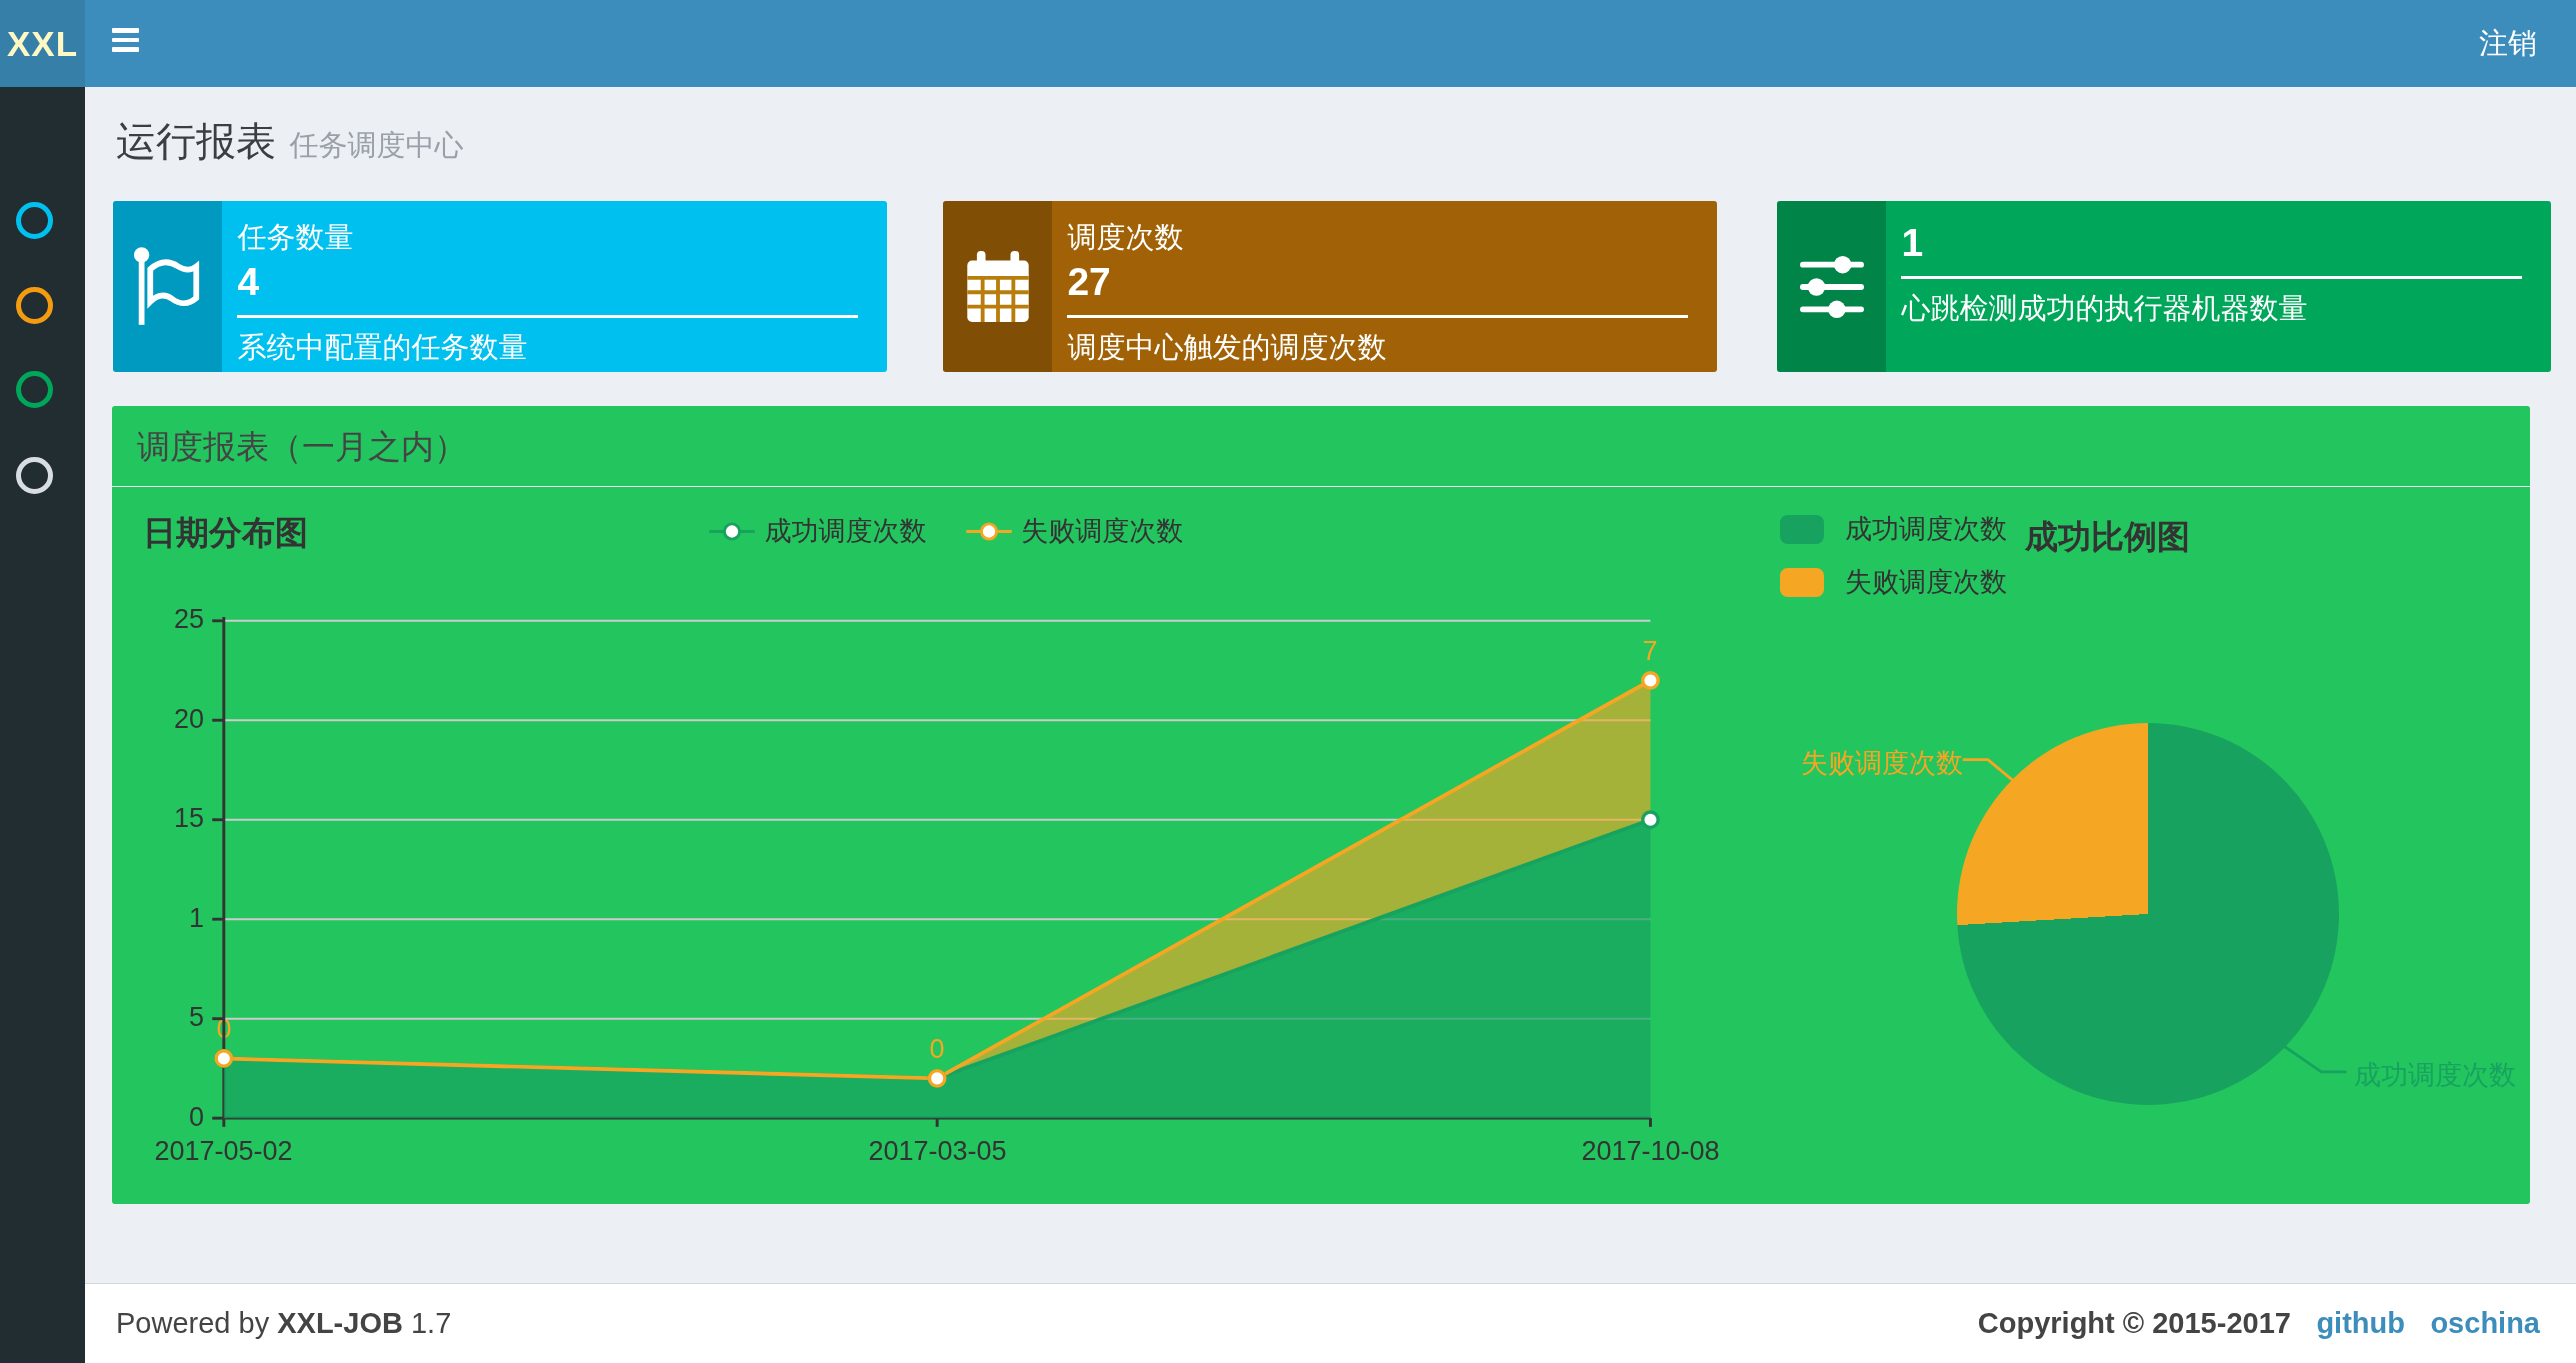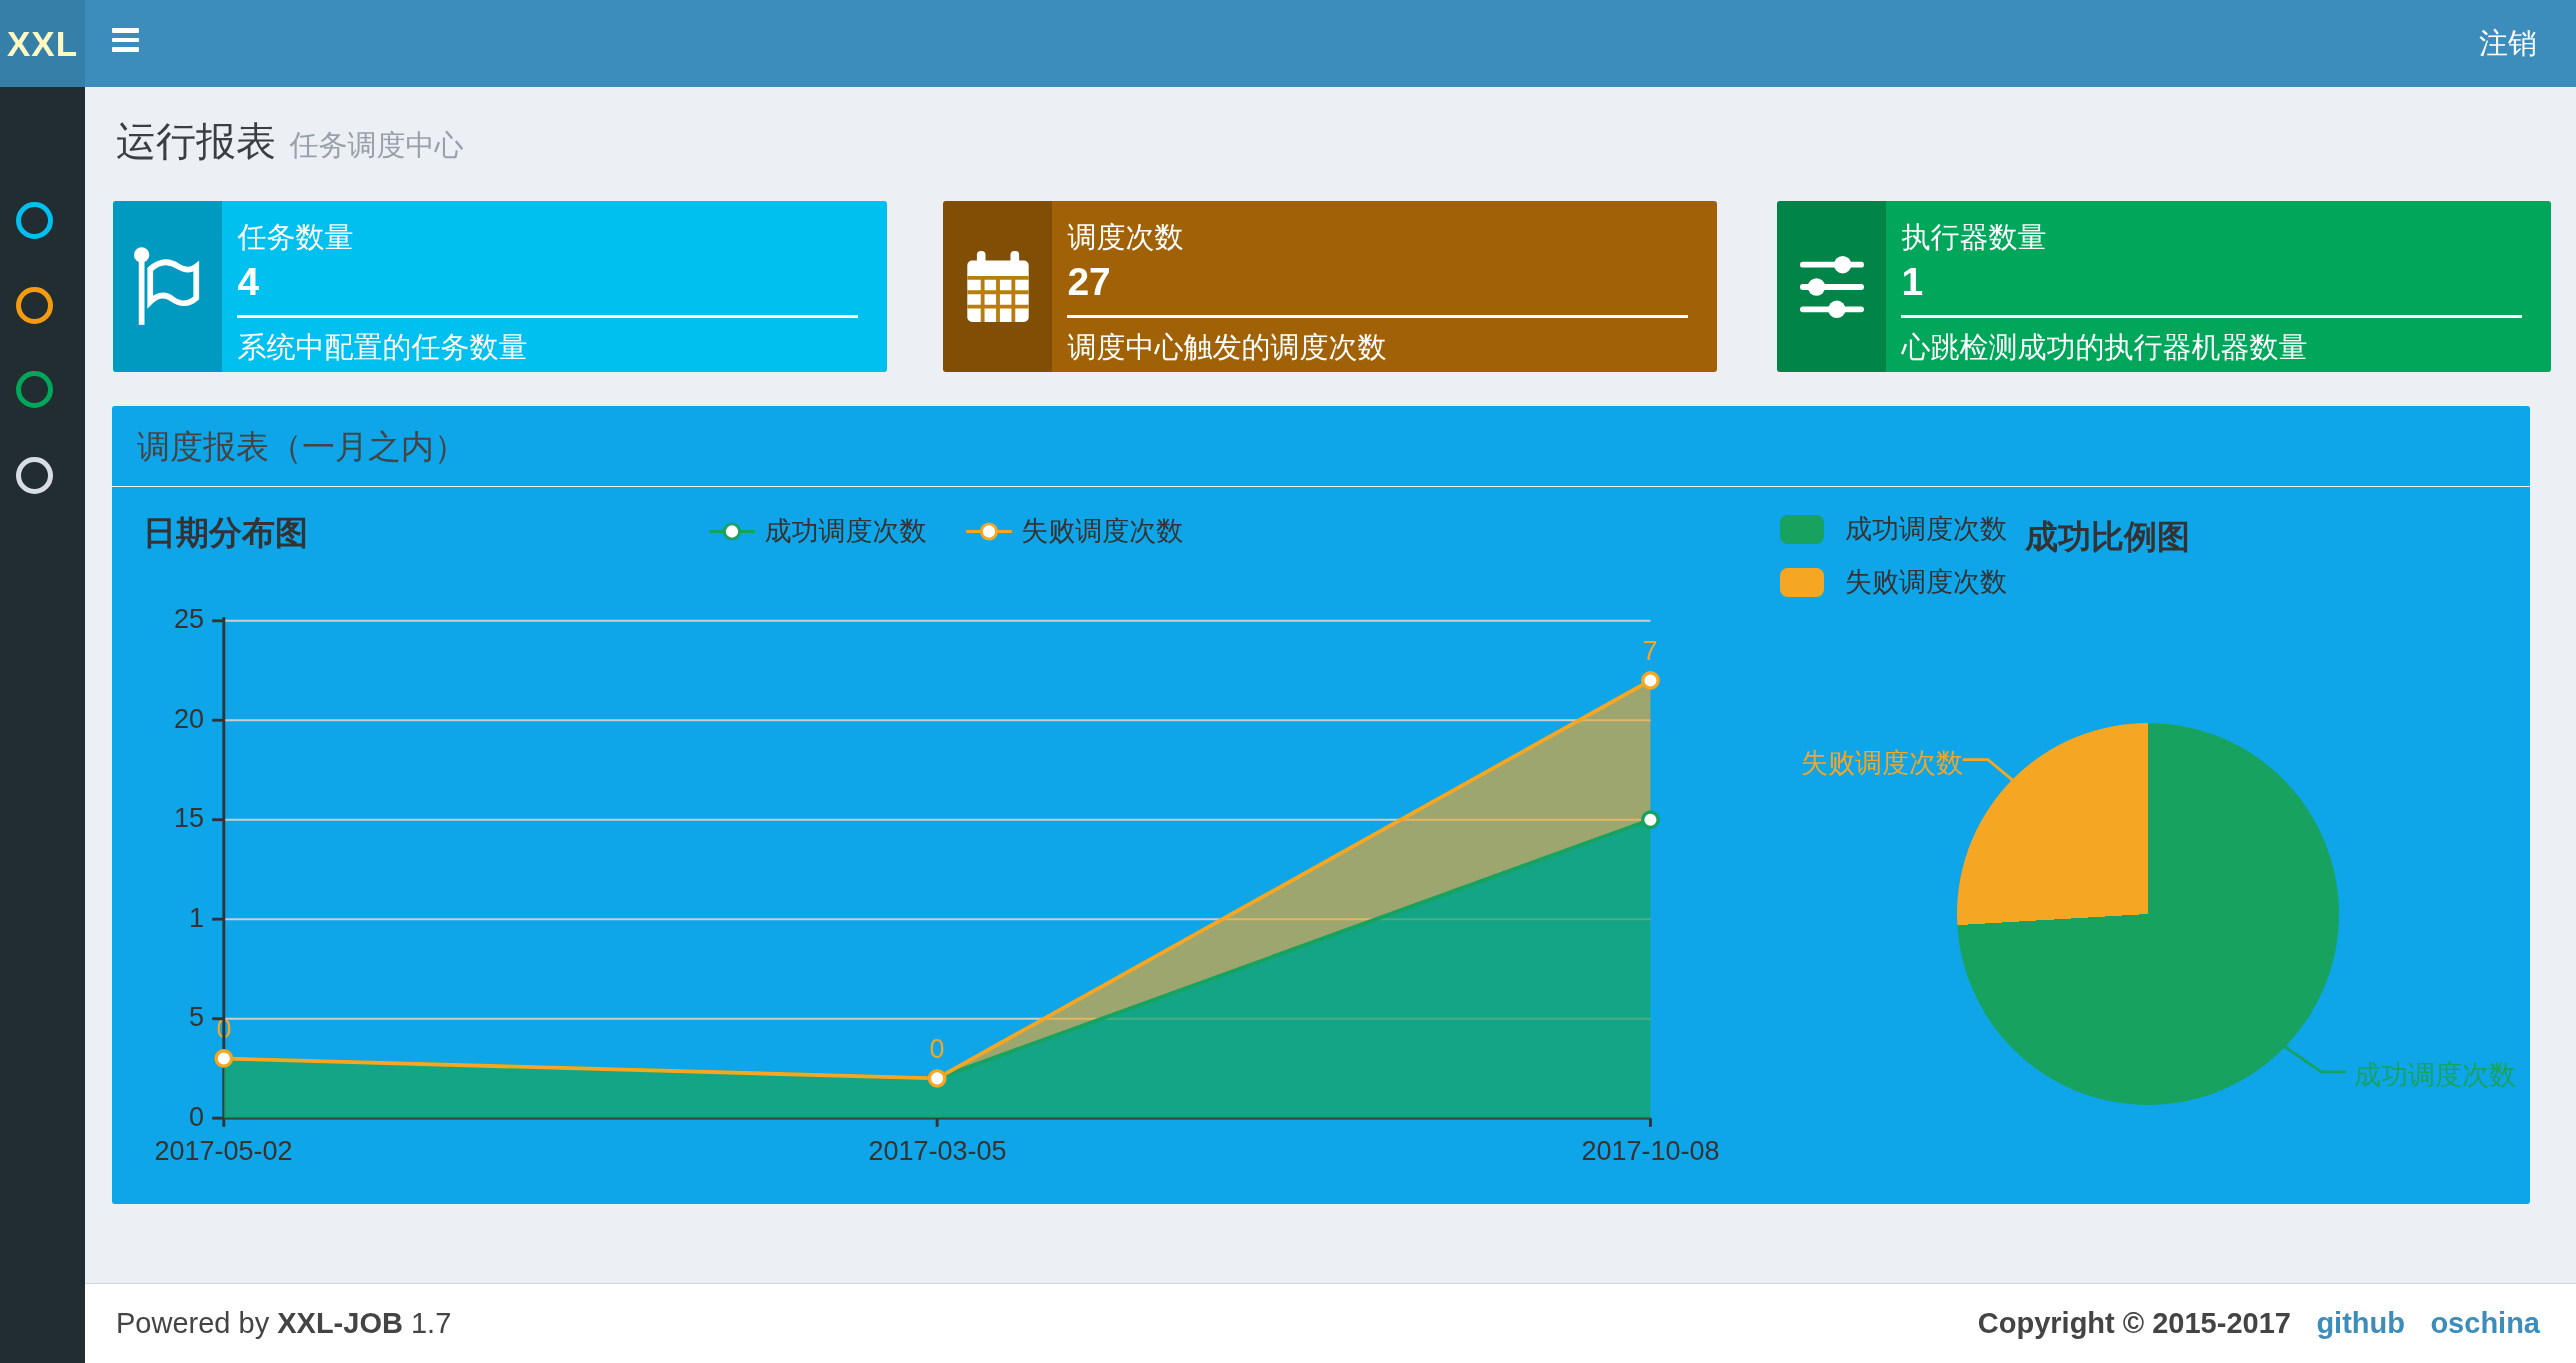--- a/index.html
+++ b/index.html
@@ -29,21 +29,21 @@
   
   .card { position:absolute; top:201px; width:774px; height:171px; display:flex; border-radius:2.9px; overflow:hidden; }
   .card .icon-area { width:109px; height:171px; background:rgba(0,0,0,0.2); display:flex; align-items:center; justify-content:center; flex:none; }
   .card .content { flex:1; padding:17.4px 19px 0 15.4px; color:#fff; }
   .card .c-label { font-size:29px; line-height:39px; }
   .card .c-value { font-size:39px; font-weight:700; line-height:50px; }
   .card .c-hr { height:2.9px; background:#fff; margin:7.7px 9.6px 9.6px 0; }
   .card .c-desc { font-size:29px; }
 
   
-  .panel { position:absolute; left:112px; top:406px; width:2418px; height:798px; background:#0ea5e9; border-radius:2.9px; }
+  .panel { position:absolute; left:112px; top:406px; width:2418px; height:798px; background:#22c55e; border-radius:2.9px; }
   .panel-header { height:81px; border-bottom:1.9px solid #f0f0f0; font-size:33px; color:#444;
                   line-height:81px; padding-left:25px; }
   .chart-title { position:absolute; font-size:33px; font-weight:700; color:#333; }
   .legend-line { position:absolute; left:709px; top:513px; display:flex; gap:39px; }
   .legend-line .item { display:flex; align-items:center; gap:9.6px; cursor:pointer; }
   .legend-line .item .txt { font-size:27px; color:#333; }
   .legend-pie { position:absolute; left:1780px; top:511px; }
   .legend-pie .item { display:flex; align-items:center; gap:21px; margin-bottom:17.4px; cursor:pointer; }
   .legend-pie .sw { width:44px; height:29px; border-radius:7.7px; }
   .legend-pie .txt { font-size:27px; color:#333; }
@@ -136,21 +136,20 @@
           <rect x="0" y="7" width="66" height="6" rx="3"></rect>
             <circle cx="44" cy="10" r="9"></circle>
           <rect x="0" y="30" width="66" height="6" rx="3"></rect>
             <circle cx="17" cy="33" r="9"></circle>
           <rect x="0" y="53" width="66" height="6" rx="3"></rect>
             <circle cx="38" cy="56" r="9"></circle>
         </g>
       </svg>
     </div>
     <div class="content">
-      <div class="c-label">执行器数量</div>
       <div class="c-value">1</div>
       <div class="c-hr"></div>
       <div class="c-desc">心跳检测成功的执行器机器数量</div>
     </div>
   </div>
 
   <section class="panel">
     <div class="panel-header">调度报表（一月之内）</div>
   </section>
 

